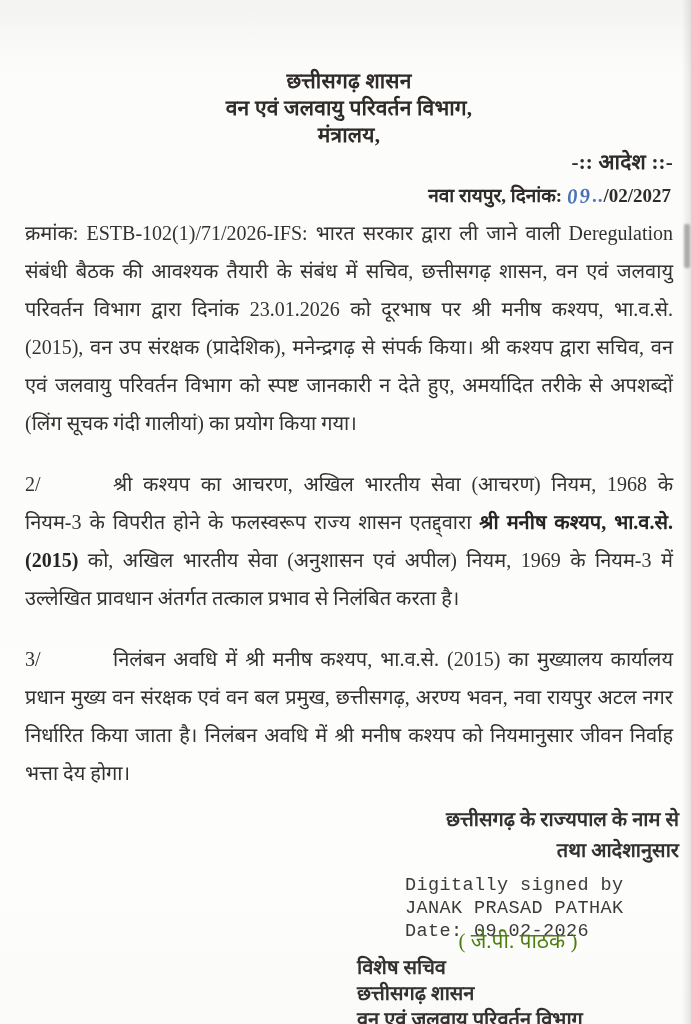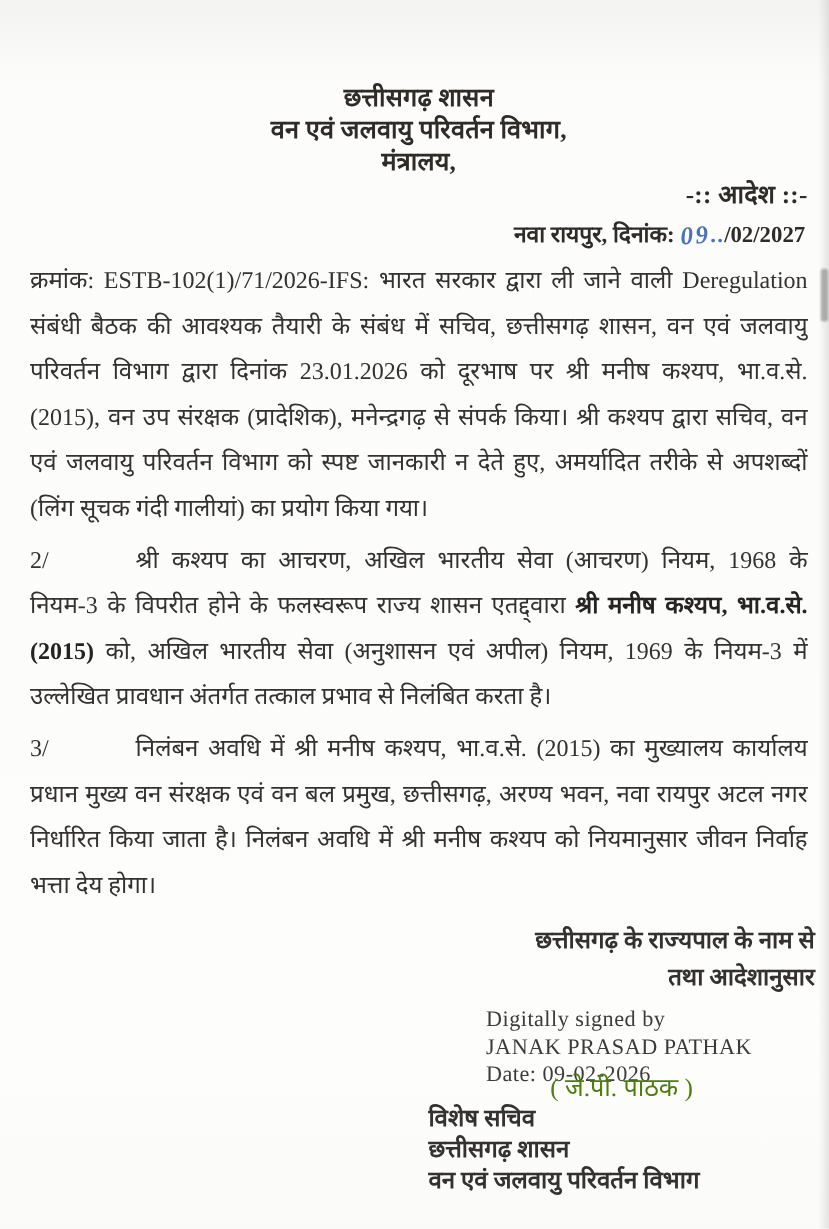--- a/index.html
+++ b/index.html
@@ -38,29 +38,29 @@
     font-size: 21px; letter-spacing: 2px;
     display: inline-block; transform: rotate(-4deg) translateY(1px);
   }
   .blank-dots { color: #4a72b8; letter-spacing: 1px; font-weight: 700; }
   .body-text { margin-top: 6px; }
   .para {
     font-size: 20px; line-height: 38px;
     text-align: justify; text-justify: inter-word;
     color: #343230;
   }
-  .para + .para { margin-top: 5px; }
+  .para + .para { margin-top: 23px; }
   .para-num { display: inline-block; min-width: 88px; font-weight: 400; }
   .bold { font-weight: 700; color: #262422; }
   .signature-block {
     margin-top: 12px; margin-left: 332px; width: 322px;
   }
   .authority { text-align: right; font-size: 20px; line-height: 31px; font-weight: 600; color: #343230; }
   .digital-sig {
-    font-family: Liberation Serif, serif;
+    font-family: Liberation Mono, monospace;
     font-size: 18.5px; line-height: 23px; font-weight: 500;
     color: #3c3b39; letter-spacing: 0.4px;
     margin-top: 8px; margin-left: 48px; text-align: left;
   }
   .signatory-name {
     text-align: center; font-size: 21px; font-weight: 400; color: #4d7c0f;
     margin-top: -15px; line-height: 26px;
   }
   .sig-line { text-align: left; font-size: 20px; line-height: 26px; font-weight: 600; color: #343230; }
 </style>

